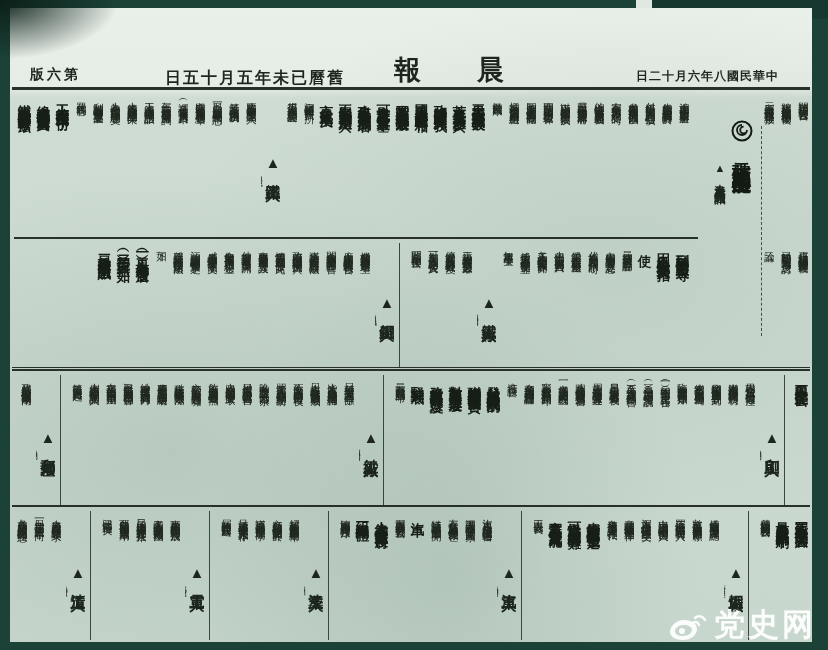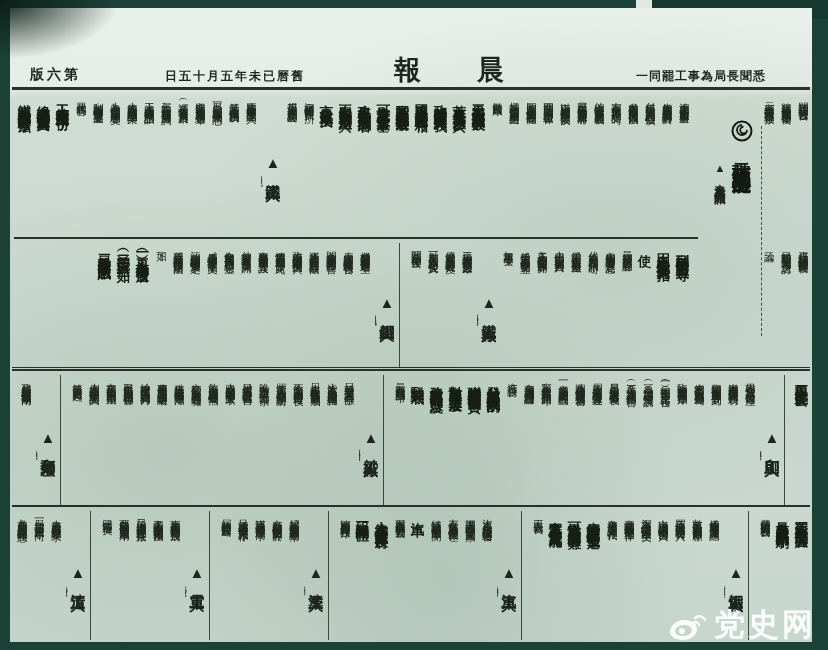--- a/index.html
+++ b/index.html
@@ -14,21 +14,21 @@
   .paper{position:absolute;left:10px;top:8px;width:802px;height:634px;
          background:
            radial-gradient(ellipse at 20% 70%,rgba(140,166,150,.30),rgba(140,166,150,0) 45%),
            radial-gradient(ellipse at 75% 40%,rgba(150,175,160,.25),rgba(150,175,160,0) 50%),
            radial-gradient(ellipse at 55% 90%,rgba(130,158,142,.28),rgba(130,158,142,0) 40%),
            linear-gradient(#e9efe9 0,#e6ece6 78px,#cfdcd3 90px,#c8d7ce 100%);
          color:#1d251f;}
   
   .header-item{position:absolute;white-space:nowrap;}
   .page-label{left:20px;top:58px;font-size:14px;font-weight:bold;letter-spacing:3px;}
-  .lunar-date{left:155px;top:60px;font-size:12px;font-weight:bold;letter-spacing:2px;text-align:right;}
+  .lunar-date{left:155px;top:60px;font-size:16px;font-weight:bold;letter-spacing:2px;text-align:right;}
   .masthead{left:384px;top:44px;font-size:27px;font-weight:bold;letter-spacing:56px;}
   .roc-date{left:626px;top:60px;font-size:12px;font-weight:bold;letter-spacing:1px;}
   
   .hrule{position:absolute;background:#273129;}
   .hrule.h1{left:2px;top:79px;right:2px;height:3px;}
   .hrule.h2{left:4px;top:229px;width:684px;height:2px;}
   .hrule.h3{left:2px;top:359px;right:2px;height:4px;
             background:linear-gradient(#273129 0,#273129 1.5px,transparent 1.5px,transparent 2.5px,#273129 2.5px);}
   .hrule.h4{left:2px;top:497px;right:2px;height:2px;}
   
@@ -70,21 +70,21 @@
 
 <div class="stage">
   <div class="edge-step"></div>
   <div class="edge-notch"></div>
 
   <div class="paper">
 
     <div class="header-item page-label">版六第</div>
     <div class="header-item lunar-date">日五十月五年未已曆舊</div>
     <div class="header-item masthead">報晨</div>
-    <div class="header-item roc-date">一同罷工事為局長聞悉</div>
+    <div class="header-item roc-date">日二十月六年八國民華中</div>
 
     <div class="hrule h1"></div>
     <div class="hrule h2"></div>
     <div class="hrule h3"></div>
     <div class="hrule h4"></div>
 
     <div class="band b2" id="band0">
         <div class="col">間接晉項損失報告云云</div>
         <div class="col">賠直接損失案已咨復顧衛公使</div>
         <div class="col">云所經出者寔只求賠償直接</div>

